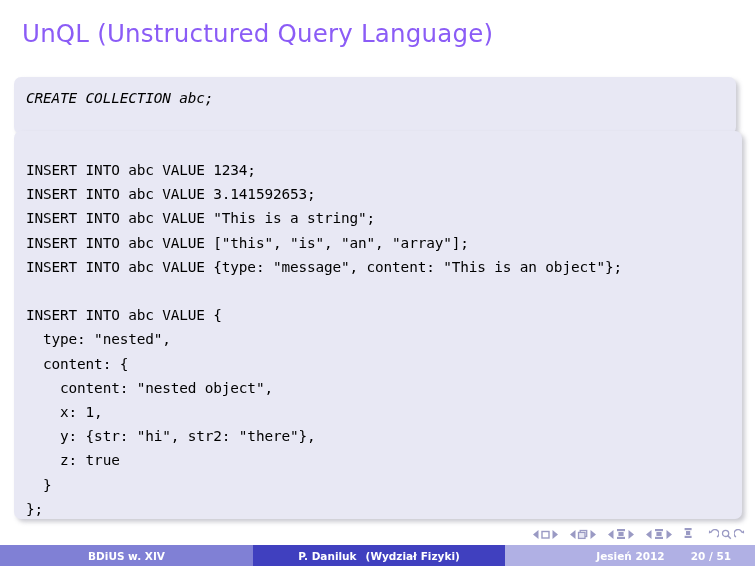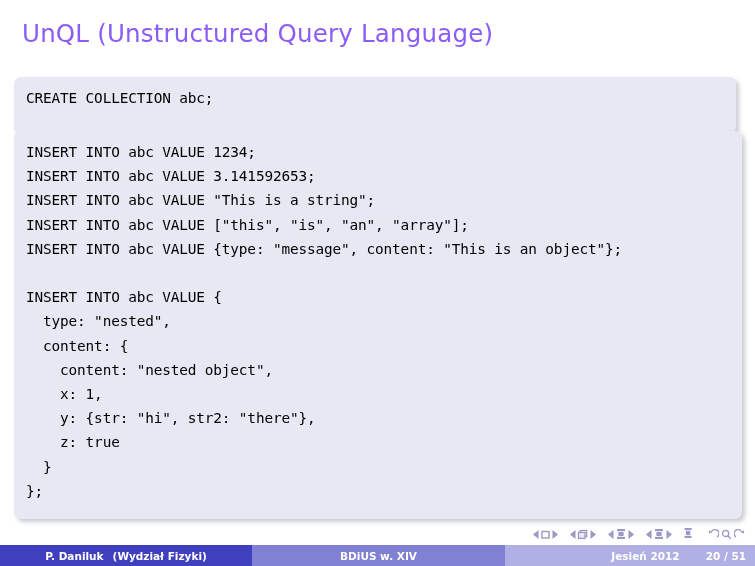--- a/index.html
+++ b/index.html
@@ -39,34 +39,34 @@
     font-family:"DejaVu Sans Mono", monospace;
     font-size:14.4px;
     line-height:24.2px;
     color:#000000;
     white-space:pre;
     letter-spacing:-0.15px;
   }
 
   #codeblock-create {
     left:14px; top:77px;
-    width:722px; height:57px;
+    width:722px; height:57px;font-style:italic;
   }
   #codeblock-create .code {
     position:absolute;
     left:12px; top:9px;
   }
 
   #codeblock-insert {
     left:14px; top:131px;
     width:728px; height:388px;
   }
   #codeblock-insert .code {
     position:absolute;
-    left:12px; top:9px;
+    left:12px; top:27px;
   }
 
   
   #nav-symbols {
     position:absolute;
     right:10px; top:527px;
     display:flex;
     align-items:center;
     gap:0px;
     color:#9a9ac4;
@@ -108,21 +108,21 @@
   }
   #foot-title {
     width:253px;
     background:#8080d5;
     justify-content:center;
   }
   #foot-right {
     width:250px;
     background:#b0b0e4;
     justify-content:flex-end;
-    padding-right:9px;
+    padding-right:24px;
     gap:26px;
   }
   #foot-author span, #foot-title span, #foot-right span { display:inline-block; }
   .foot-author-inst { margin-left:9px; }
 </style>
 </head>
 <body>
 
 <div id="slide-title">UnQL (Unstructured Query Language)</div>
 
@@ -222,26 +222,26 @@
     </svg>
     <svg width="11" height="11" viewBox="0 0 11 11">
       <path d="M2 8 A4 4 0 1 1 7.8 3.2" fill="none" stroke="#9a9ac4" stroke-width="1.3"></path>
       <path d="M10 1.2 L7.2 3.6 L10.1 4.6 Z" fill="#9a9ac4"></path>
     </svg>
   </div>
 </div>
 
 <div id="footer">
 
+  <div class="foot-seg" id="foot-title">
+    <span>BDiUS w. XIV</span>
+  </div>
+
   <div class="foot-seg" id="foot-author">
     <span>P. Daniluk</span>
     <span class="foot-author-inst">(Wydział Fizyki)</span>
   </div>
 
-  <div class="foot-seg" id="foot-title">
-    <span>BDiUS w. XIV</span>
-  </div>
-
   <div class="foot-seg" id="foot-right">
     <span>Jesień 2012</span>
     <span>20 / 51</span>
   </div>
 </div>
 
 </body></html>

